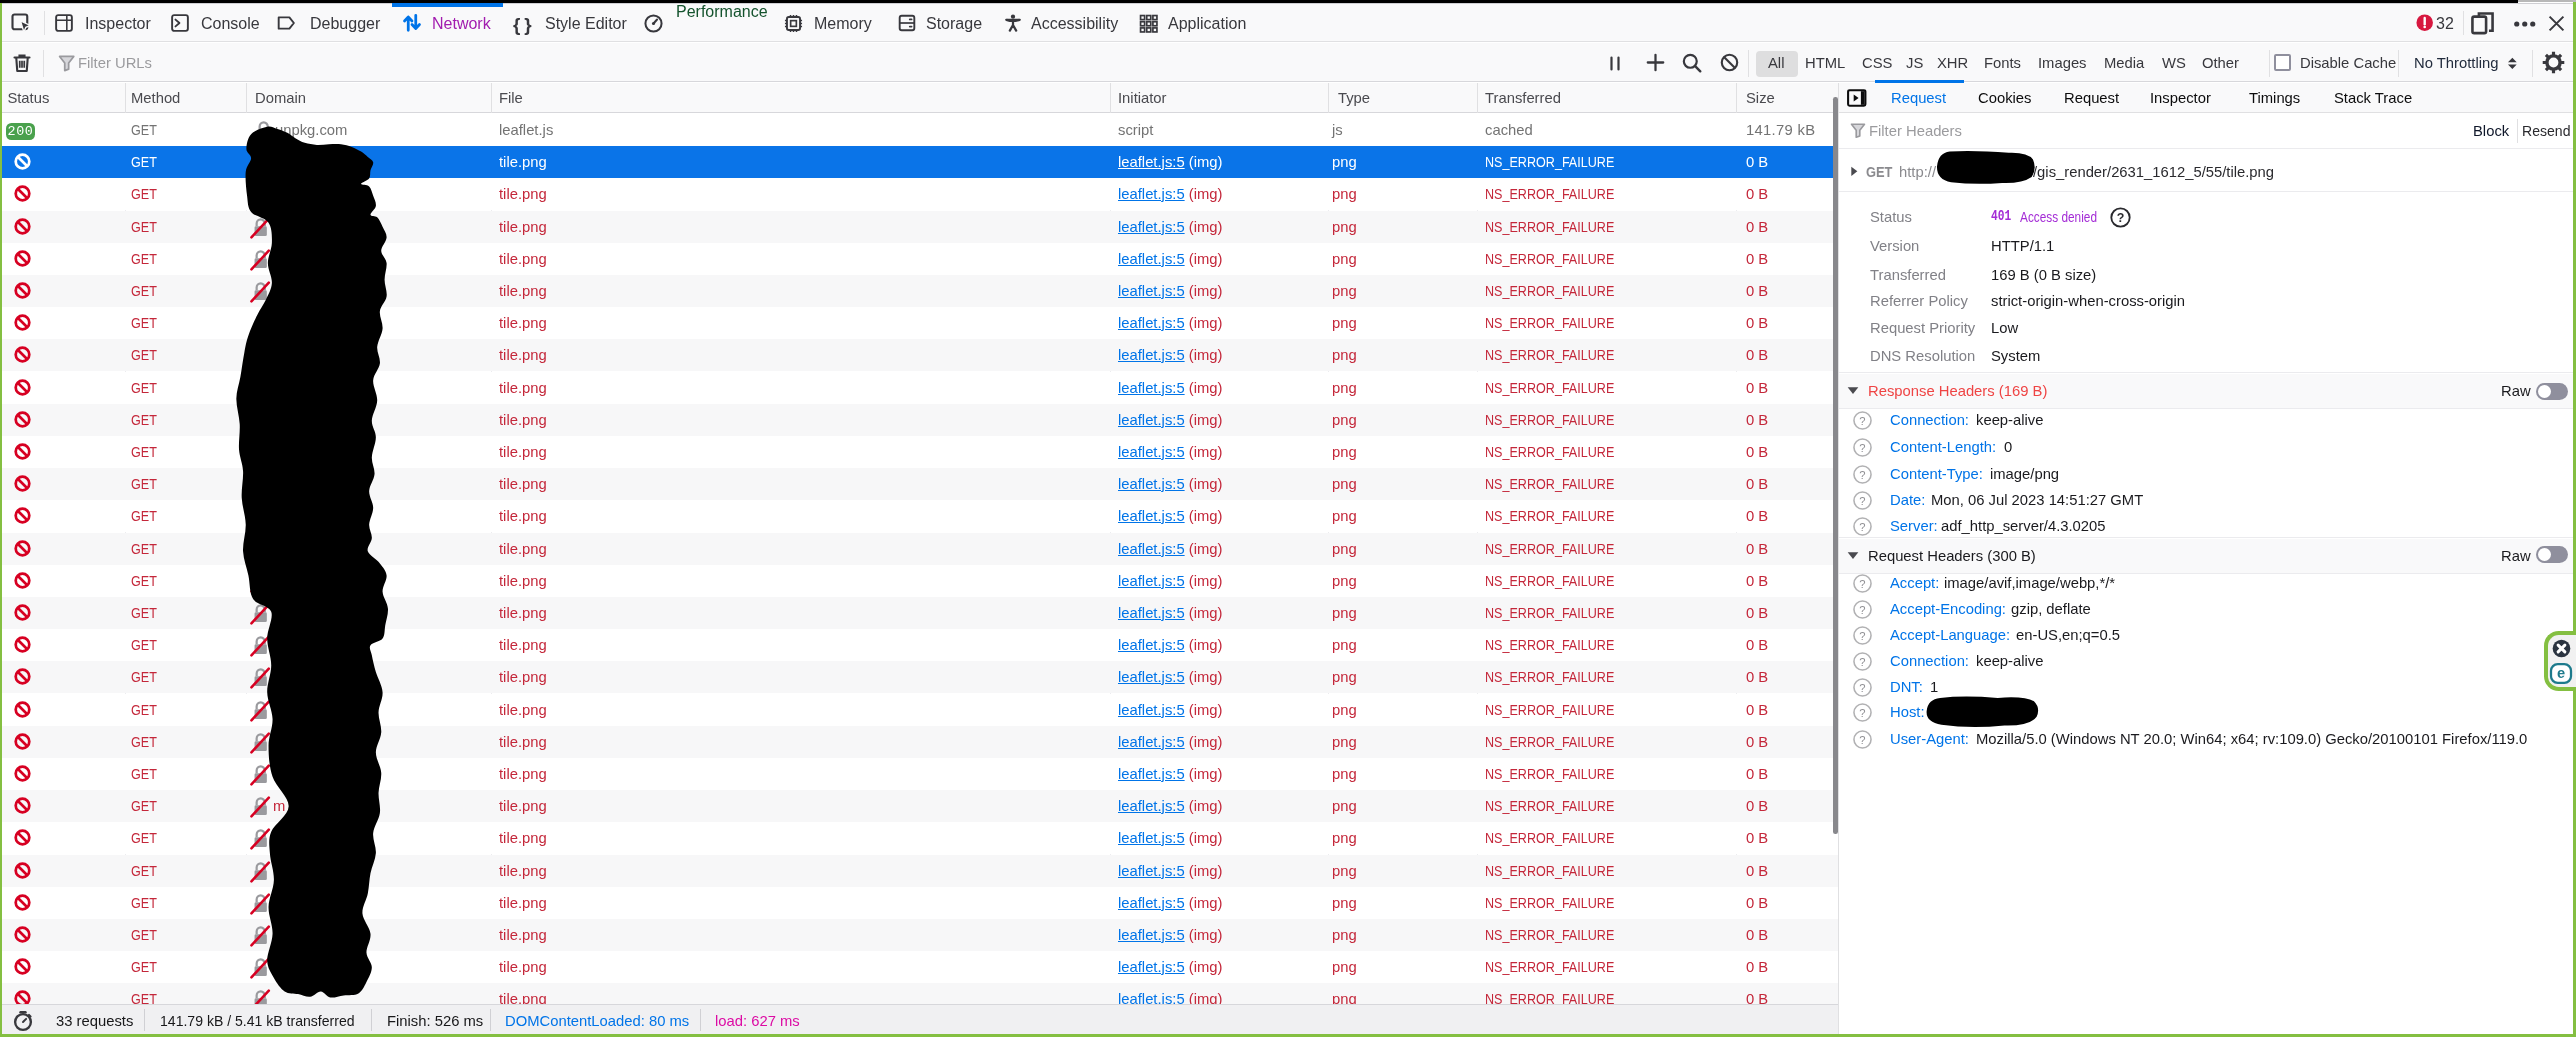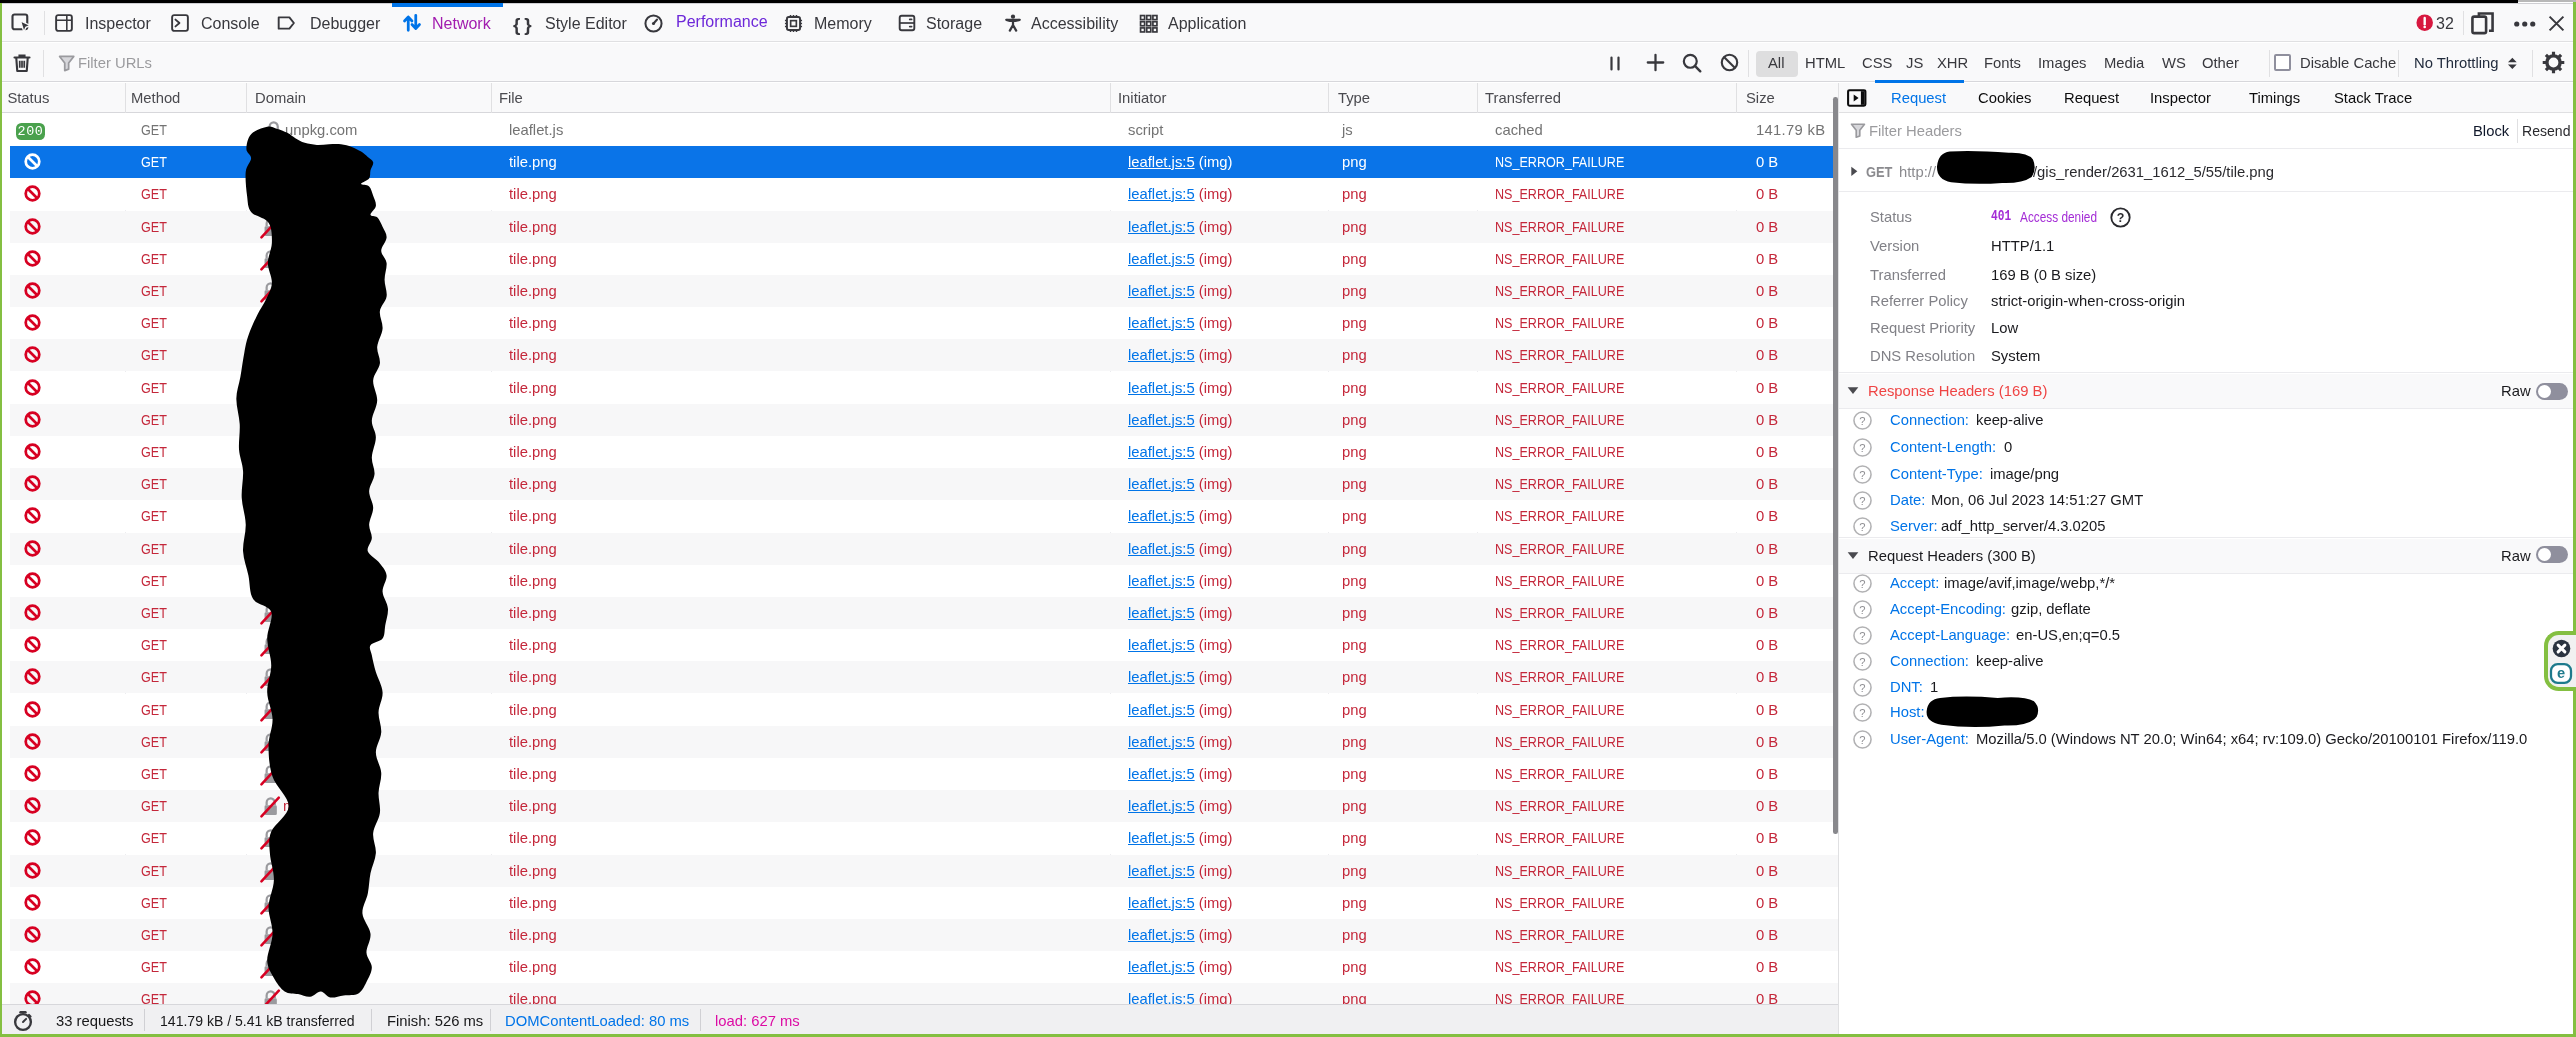--- a/index.html
+++ b/index.html
@@ -1,19 +1,19 @@
 <!DOCTYPE html>
 <html style="font-size:10.7px"><head><meta charset="utf-8"><style>
 * { margin:0; padding:0; box-sizing:border-box; }
 html,body { width:2576px; height:1037px; overflow:hidden; background:#fff;
   font-family:"Liberation Sans", sans-serif; color:#38383d; }
 .abs { position:absolute; }
 .t { position:absolute; font-size:14.8px; line-height:1; white-space:nowrap; }
 .tb { position:absolute; font-size:16px; line-height:1; white-space:nowrap; }
-.row { position:absolute; left:10px; width:1838px; height:32px; }
+.row { position:absolute; left:0; width:1838px; height:32px; }
 .cell { position:absolute; top:0; height:32px; line-height:32px; font-size:14.8px; white-space:nowrap; }
 .sx { display:inline-block; transform-origin:0 50%; }
 .lnk { color:#0074e8; text-decoration:underline; }
 svg { position:absolute; overflow:visible; }
 </style></head>
 <body>
 <div class="abs" style="left:0;top:0;width:2518px;height:2.7px;background:#000;z-index:50"></div>
 <div class="abs" style="left:2518px;top:0;width:58px;height:2px;background:#b8b8b8;z-index:50"></div>
 <div class="abs" style="left:0;top:2.7px;width:2576px;height:1.3px;background:#cfcfd3"></div>
 <div class="abs" style="left:0;top:2.7px;width:2px;height:1034px;background:#84bf41;z-index:50"></div>
@@ -45,21 +45,21 @@
     <path d="M11 2 V12.6 M11 12.6 L8 9.4 M11 12.6 L14 9.4" stroke="#0074e8" stroke-width="2.2" stroke-linecap="round" stroke-linejoin="round"></path>
   </svg>
 <div class="tb" style="left:432px;top:16px;color:#a21caf">Network</div>
 <div class="t" style="left:513px;top:14.8px;font-size:19px;font-weight:700;color:#38383d">{ }</div>
 <div class="tb" style="left:545px;top:16px;color:#38383d">Style Editor</div>
 <svg class="abs" style="left:644px;top:14px" width="19" height="19" viewBox="0 0 16 16" fill="none">
     <circle cx="8" cy="8" r="6.8" stroke="#38383d" stroke-width="1.7"></circle>
     <path d="M8 8 L11 4.6" stroke="#38383d" stroke-width="1.7" stroke-linecap="round"></path>
     <circle cx="8" cy="8" r="1.3" fill="#38383d"></circle>
   </svg>
-<div class="tb" style="left:676px;top:14px;color:#6d28d9">Performance</div>
+<div class="tb" style="left:676px;top:4px;color:#14532d">Performance</div>
 <svg class="abs" style="left:784px;top:14px" width="19" height="19" viewBox="0 0 16 16" fill="none">
     <rect x="2.5" y="2.5" width="11" height="11" rx="1.5" stroke="#38383d" stroke-width="1.6"></rect>
     <path d="M5.5 2.5 V0.8 M8 2.5 V0.8 M10.5 2.5 V0.8 M5.5 15.2 V13.5 M8 15.2 V13.5 M10.5 15.2 V13.5 M2.5 5.5 H0.8 M2.5 8 H0.8 M2.5 10.5 H0.8 M15.2 5.5 H13.5 M15.2 8 H13.5 M15.2 10.5 H13.5" stroke="#38383d" stroke-width="1.3"></path>
     <rect x="5.6" y="5.6" width="4.8" height="4.8" stroke="#38383d" stroke-width="1.4"></rect>
   </svg>
 <div class="tb" style="left:814px;top:16px;color:#38383d">Memory</div>
 <svg class="abs" style="left:898px;top:14px" width="18" height="18" viewBox="0 0 16 16" fill="none">
     <rect x="1.5" y="1.5" width="13" height="13" rx="1.8" stroke="#38383d" stroke-width="1.7"></rect>
     <path d="M1.5 8 H14.5" stroke="#38383d" stroke-width="1.5"></path>
     <path d="M10.5 4.8 H12 M10.5 11.2 H12" stroke="#38383d" stroke-width="1.7" stroke-linecap="round"></path>

